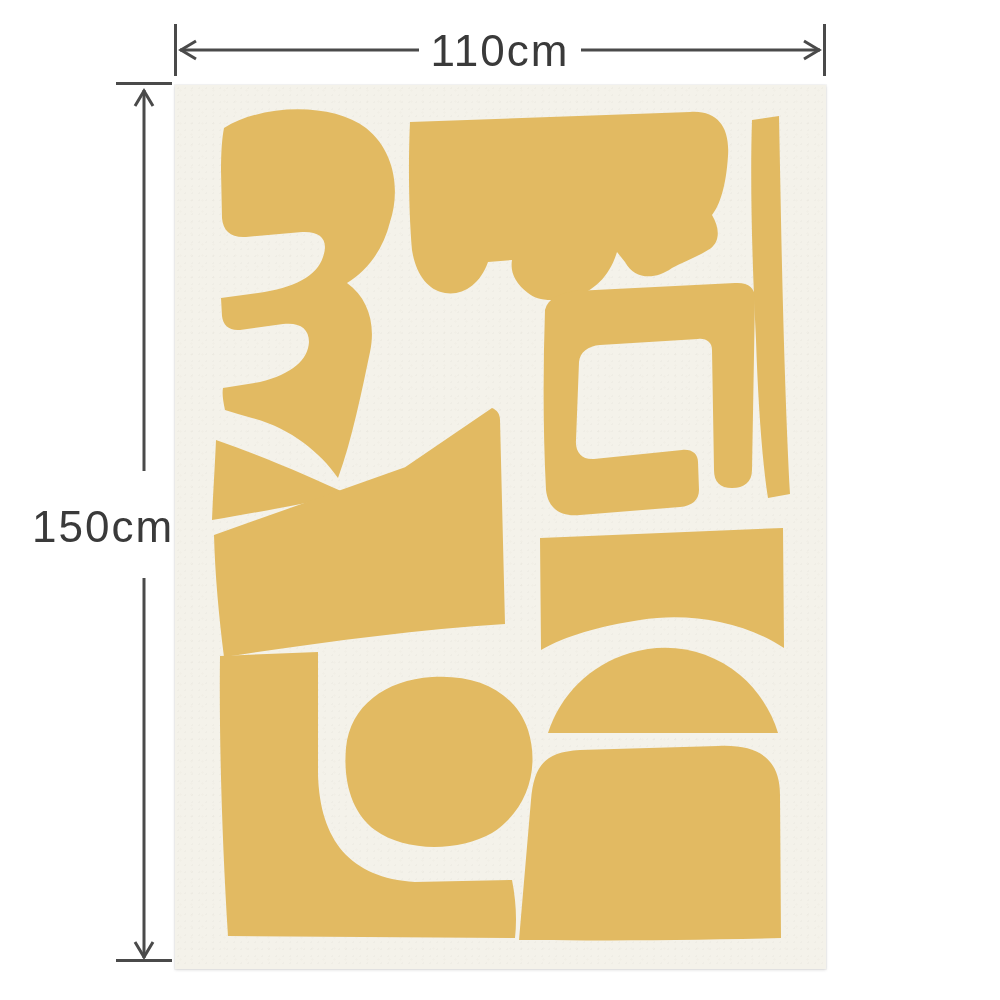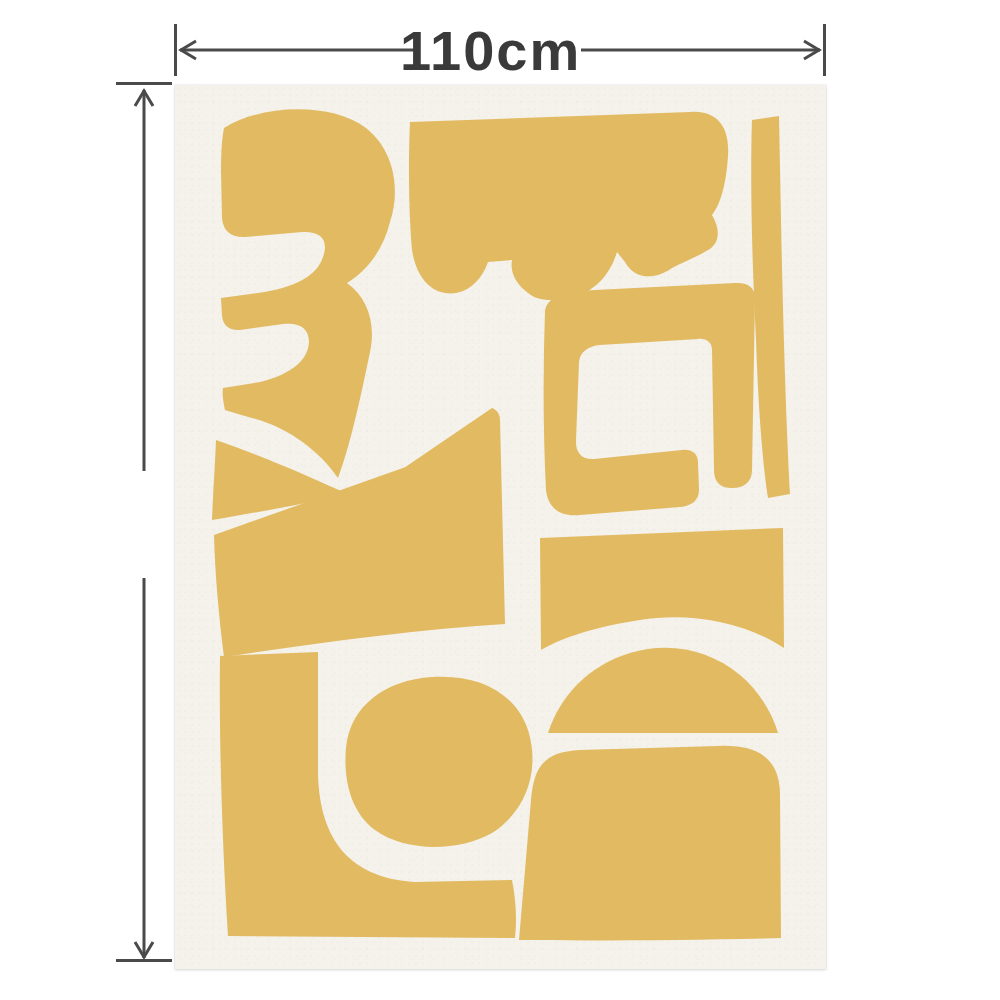--- a/index.html
+++ b/index.html
@@ -28,22 +28,22 @@
     box-shadow:0 1px 3px rgba(0,0,0,0.14), 0 0 0 1px rgba(0,0,0,0.03);
   }
   #poster svg{position:absolute;left:0;top:0;width:100%;height:100%;display:block;}
   .cap{position:absolute;background:var(--dim-line);}
   .cap.v{width:3px;height:52px;}
   .cap.h{width:56px;height:3px;}
   .dim-svg{position:absolute;overflow:visible;}
   .dim-svg path, .dim-svg line{stroke:var(--dim-line);stroke-width:3;fill:none;stroke-linecap:butt;}
   .dim-label{
     position:absolute;color:var(--dim-text);
-    font-size:56px;font-weight:700;letter-spacing:2px;
-    text-align:left;line-height:48px;white-space:nowrap;
+    font-size:44px;font-weight:400;letter-spacing:2px;
+    text-align:center;line-height:48px;white-space:nowrap;
   }
 </style>
 </head>
 <body>
 
 <div id="stage">
 
   <div id="poster">
     <svg viewBox="0 0 651 884" preserveAspectRatio="none" aria-hidden="true">
         <path d="M 49 43 C 87 19 157 17 191 43 C 221 67 225 107 215 137 C 208 165 192 186 172 198 C 193 213 201 239 195 267 C 187 305 177 355 163 393 C 145 367 115 343 77 333 L 63 329 L 50 325 C 48 315 47 309 48 303 L 85 297 C 117 289 133 275 134 257 C 134 243 124 237 108 239 L 65 245 C 54 246 48 240 47 231 L 46 213 L 83 208 C 119 203 142 191 148 172 C 154 155 146 146 127 147 L 71 152 C 56 153 48 146 47 133 L 46 85 C 46 67 47 53 49 43 Z" fill="#e2ba62"></path>
@@ -71,14 +71,15 @@
   <div class="dim-label" style="left:400px;top:27px;width:200px;">110cm</div>
 
   <div class="cap h" style="left:116px;top:82px;"></div>
   <div class="cap h" style="left:116px;top:959px;"></div>
   <svg class="dim-svg" style="left:130px;top:86px;" width="28" height="876" viewBox="0 0 28 876">
     <line x1="14" y1="4" x2="14" y2="385"></line>
     <path d="M5 20 L14 5 L23 20"></path>
     <line x1="14" y1="492" x2="14" y2="872"></line>
     <path d="M5 856 L14 871 L23 856"></path>
   </svg>
+  <div class="dim-label" style="left:32px;top:503px;width:142px;">150cm</div>
 
 </div>
 
 </body></html>

